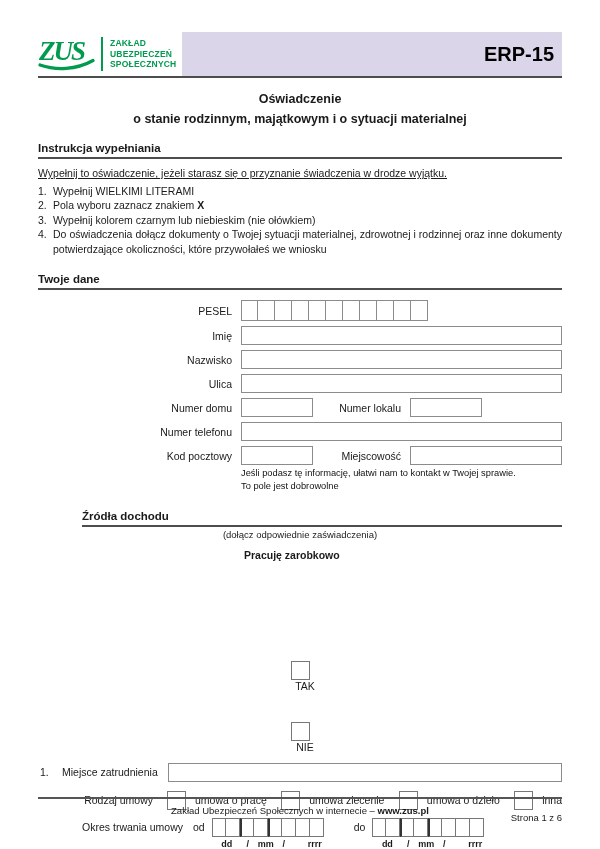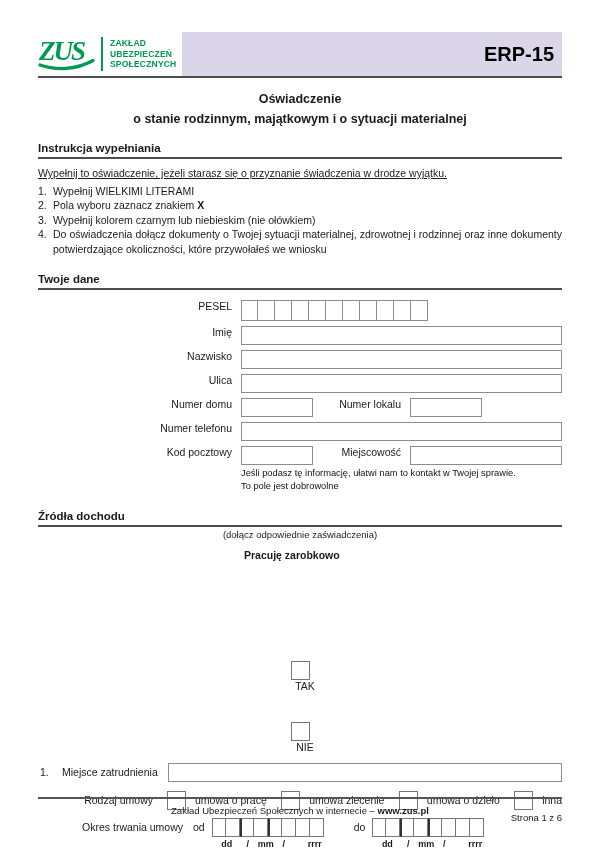--- a/index.html
+++ b/index.html
@@ -25,32 +25,32 @@
   
   .title { text-align:center; font-weight:bold; font-size:12.5px; margin-top:11px; line-height:1.6; }
 
   
   .section-head {
     font-weight:bold; font-size:11.5px; padding-bottom:3px;
     border-bottom:2px solid #4D4D4D;
   }
   .mt-instr { margin-top:13px; }
   .mt-td    { margin-top:17px; }
-  .mt-zd    { margin-top:17px; }
+  .mt-zd    { margin-top:17px;margin-left:44px; }
   .section-note { font-size:9.5px; margin-top:2px; color:#222;text-align:center; }
 
   
   .intro { font-size:10.5px; margin:8px 0 0 0;text-decoration:underline; }
   .instr-list { margin-top:5px; }
   .instr-item { display:flex; font-size:10.5px; line-height:1.38; }
   .instr-num { width:15px; flex:0 0 15px; }
   .instr-text { flex:1; text-align:justify; }
 
   
-  .form-row { display:flex; align-items:flex-start; margin-top:5px; }
+  .form-row { display:flex; align-items:center; margin-top:5px; }
   .p-label { width:194px; flex:0 0 194px; text-align:right; padding-right:9px; font-size:10.5px; box-sizing:content-box; }
   .input-box { border:1px solid #8C8C8C; height:19px; background:#fff; box-sizing:border-box; }
   .full { flex:1; }
   .small-box { width:72px; flex:0 0 72px; }
   .mid-label { width:88px; flex:0 0 88px; text-align:right; padding-right:9px; font-size:10.5px; }
 
   .cells { display:flex; }
   .cell { width:17px; height:21px; border:1px solid #8C8C8C; border-left:none; box-sizing:border-box; background:#fff; }
   .cell:first-child { border-left:1px solid #8C8C8C; }
   .dcell { width:14px; height:19px; border:1px solid #777; border-left:none; box-sizing:border-box; background:#fff; }

